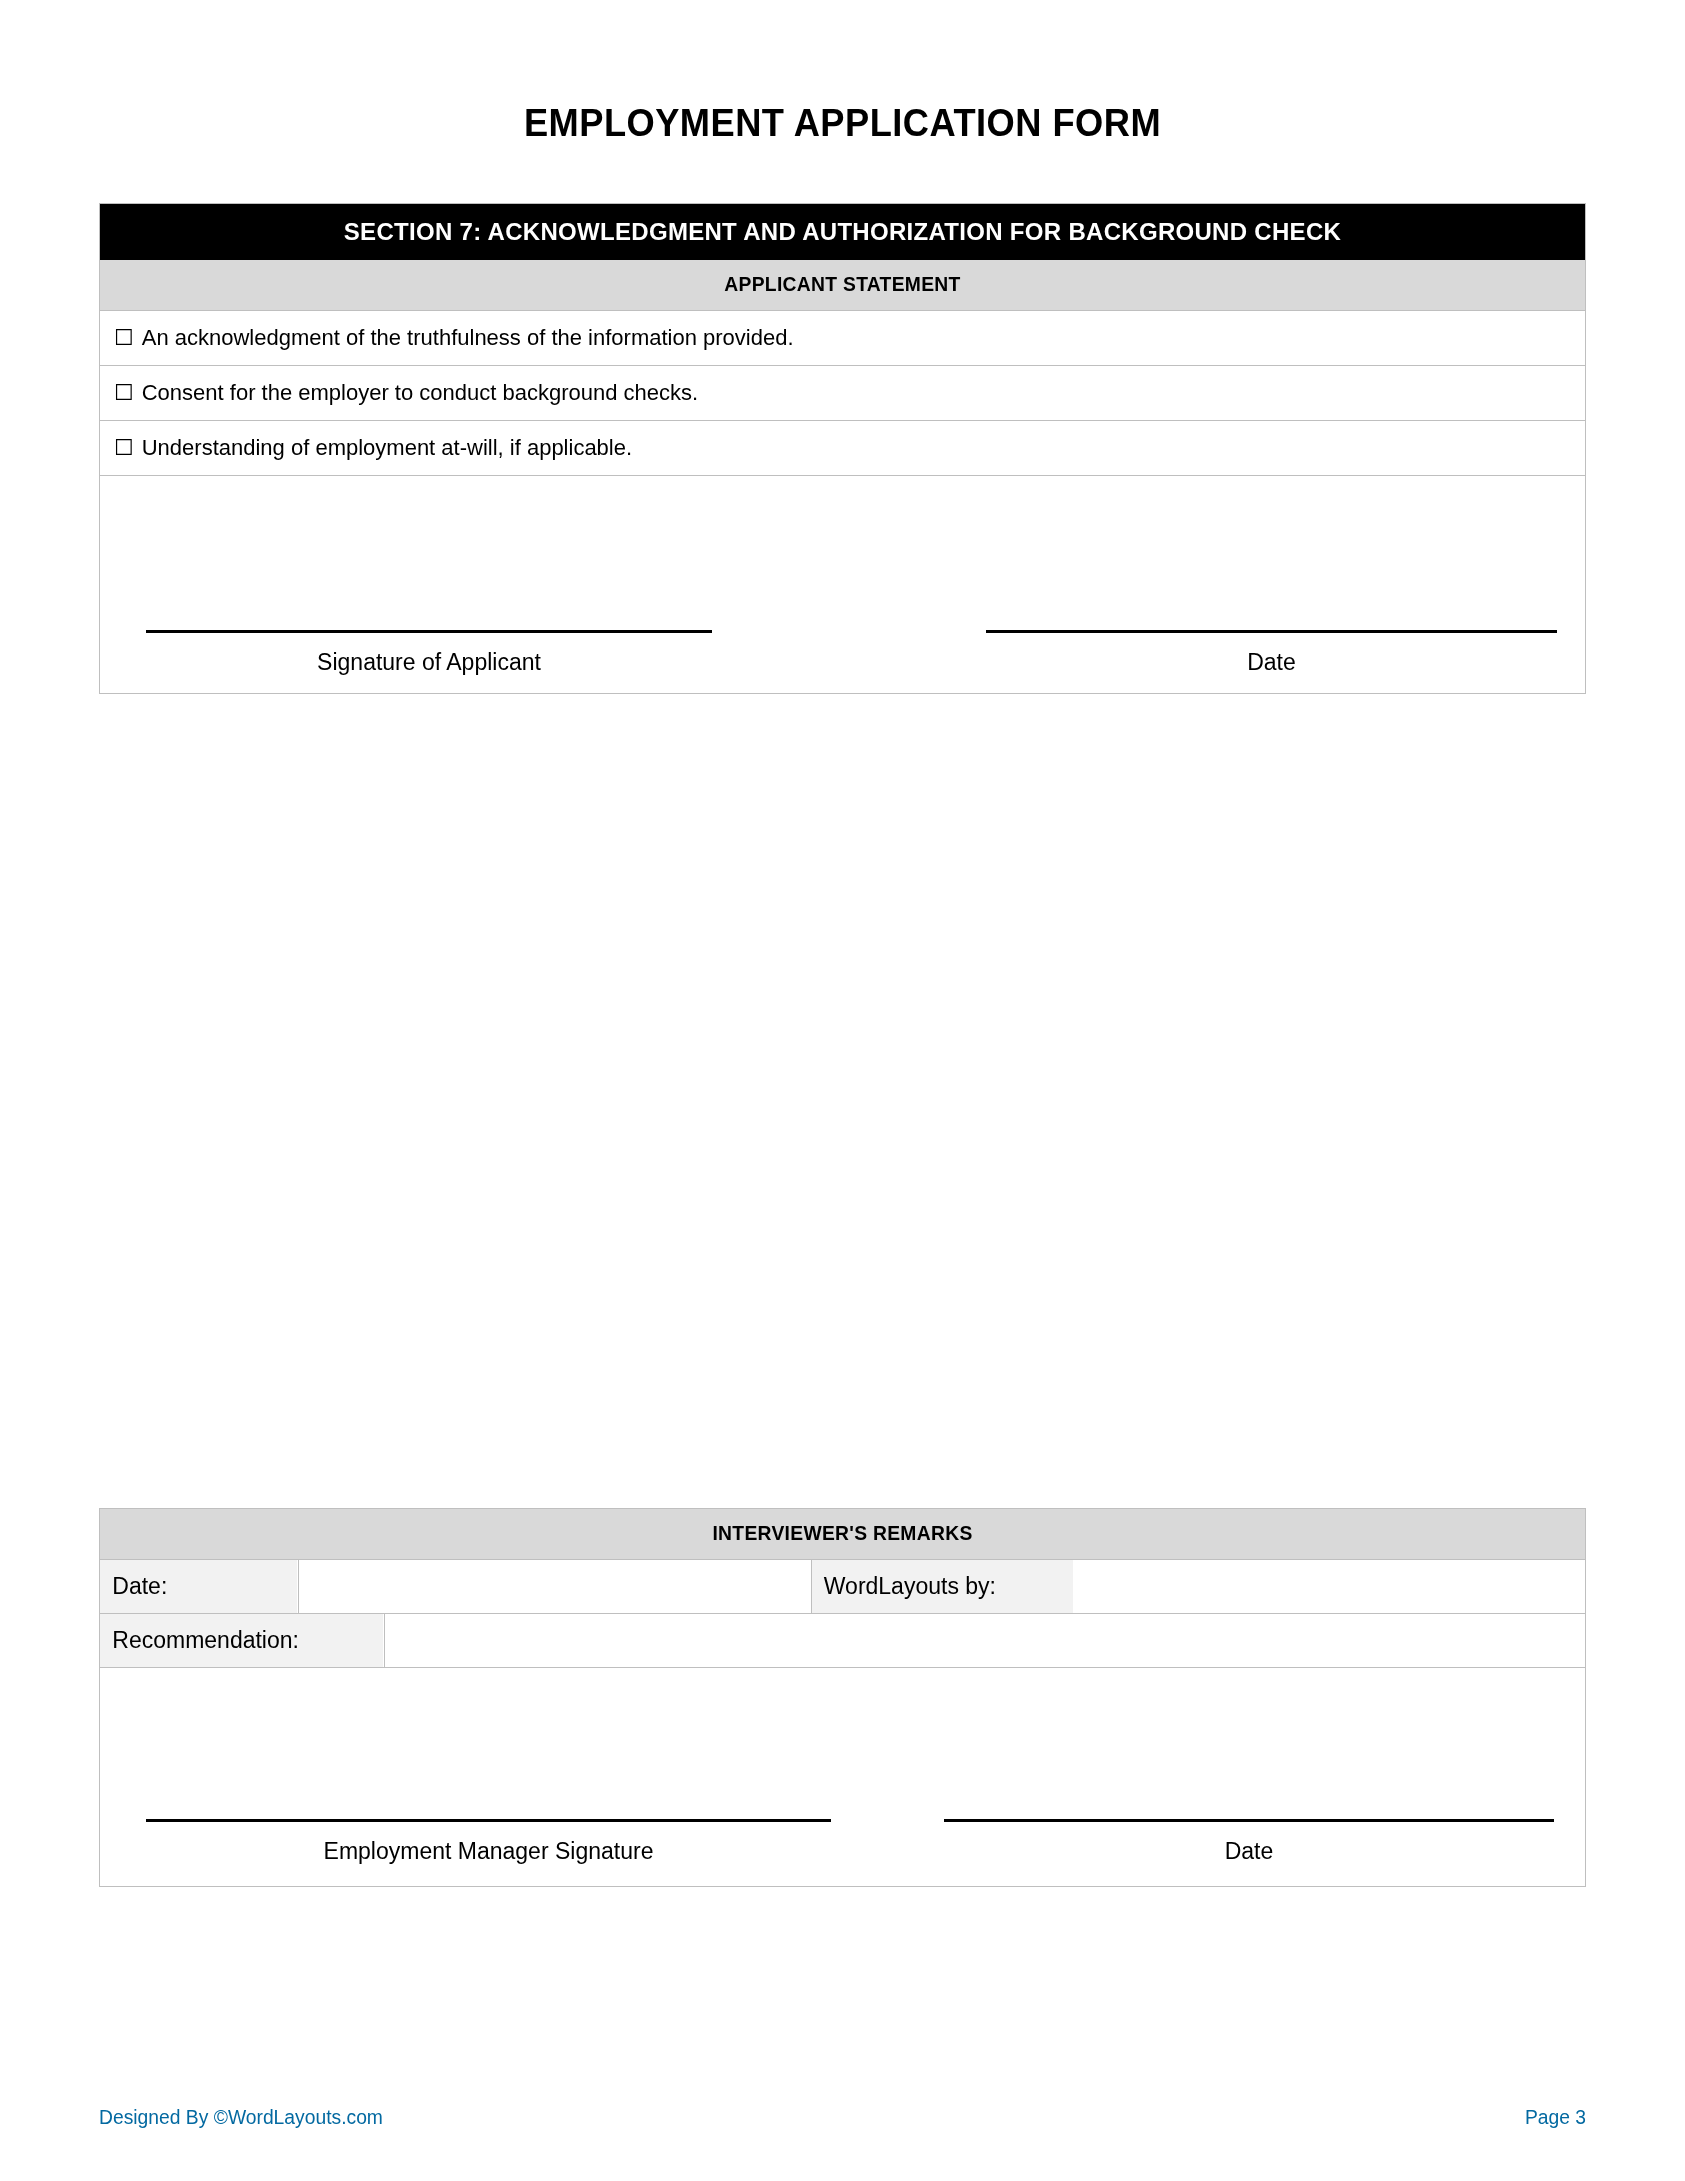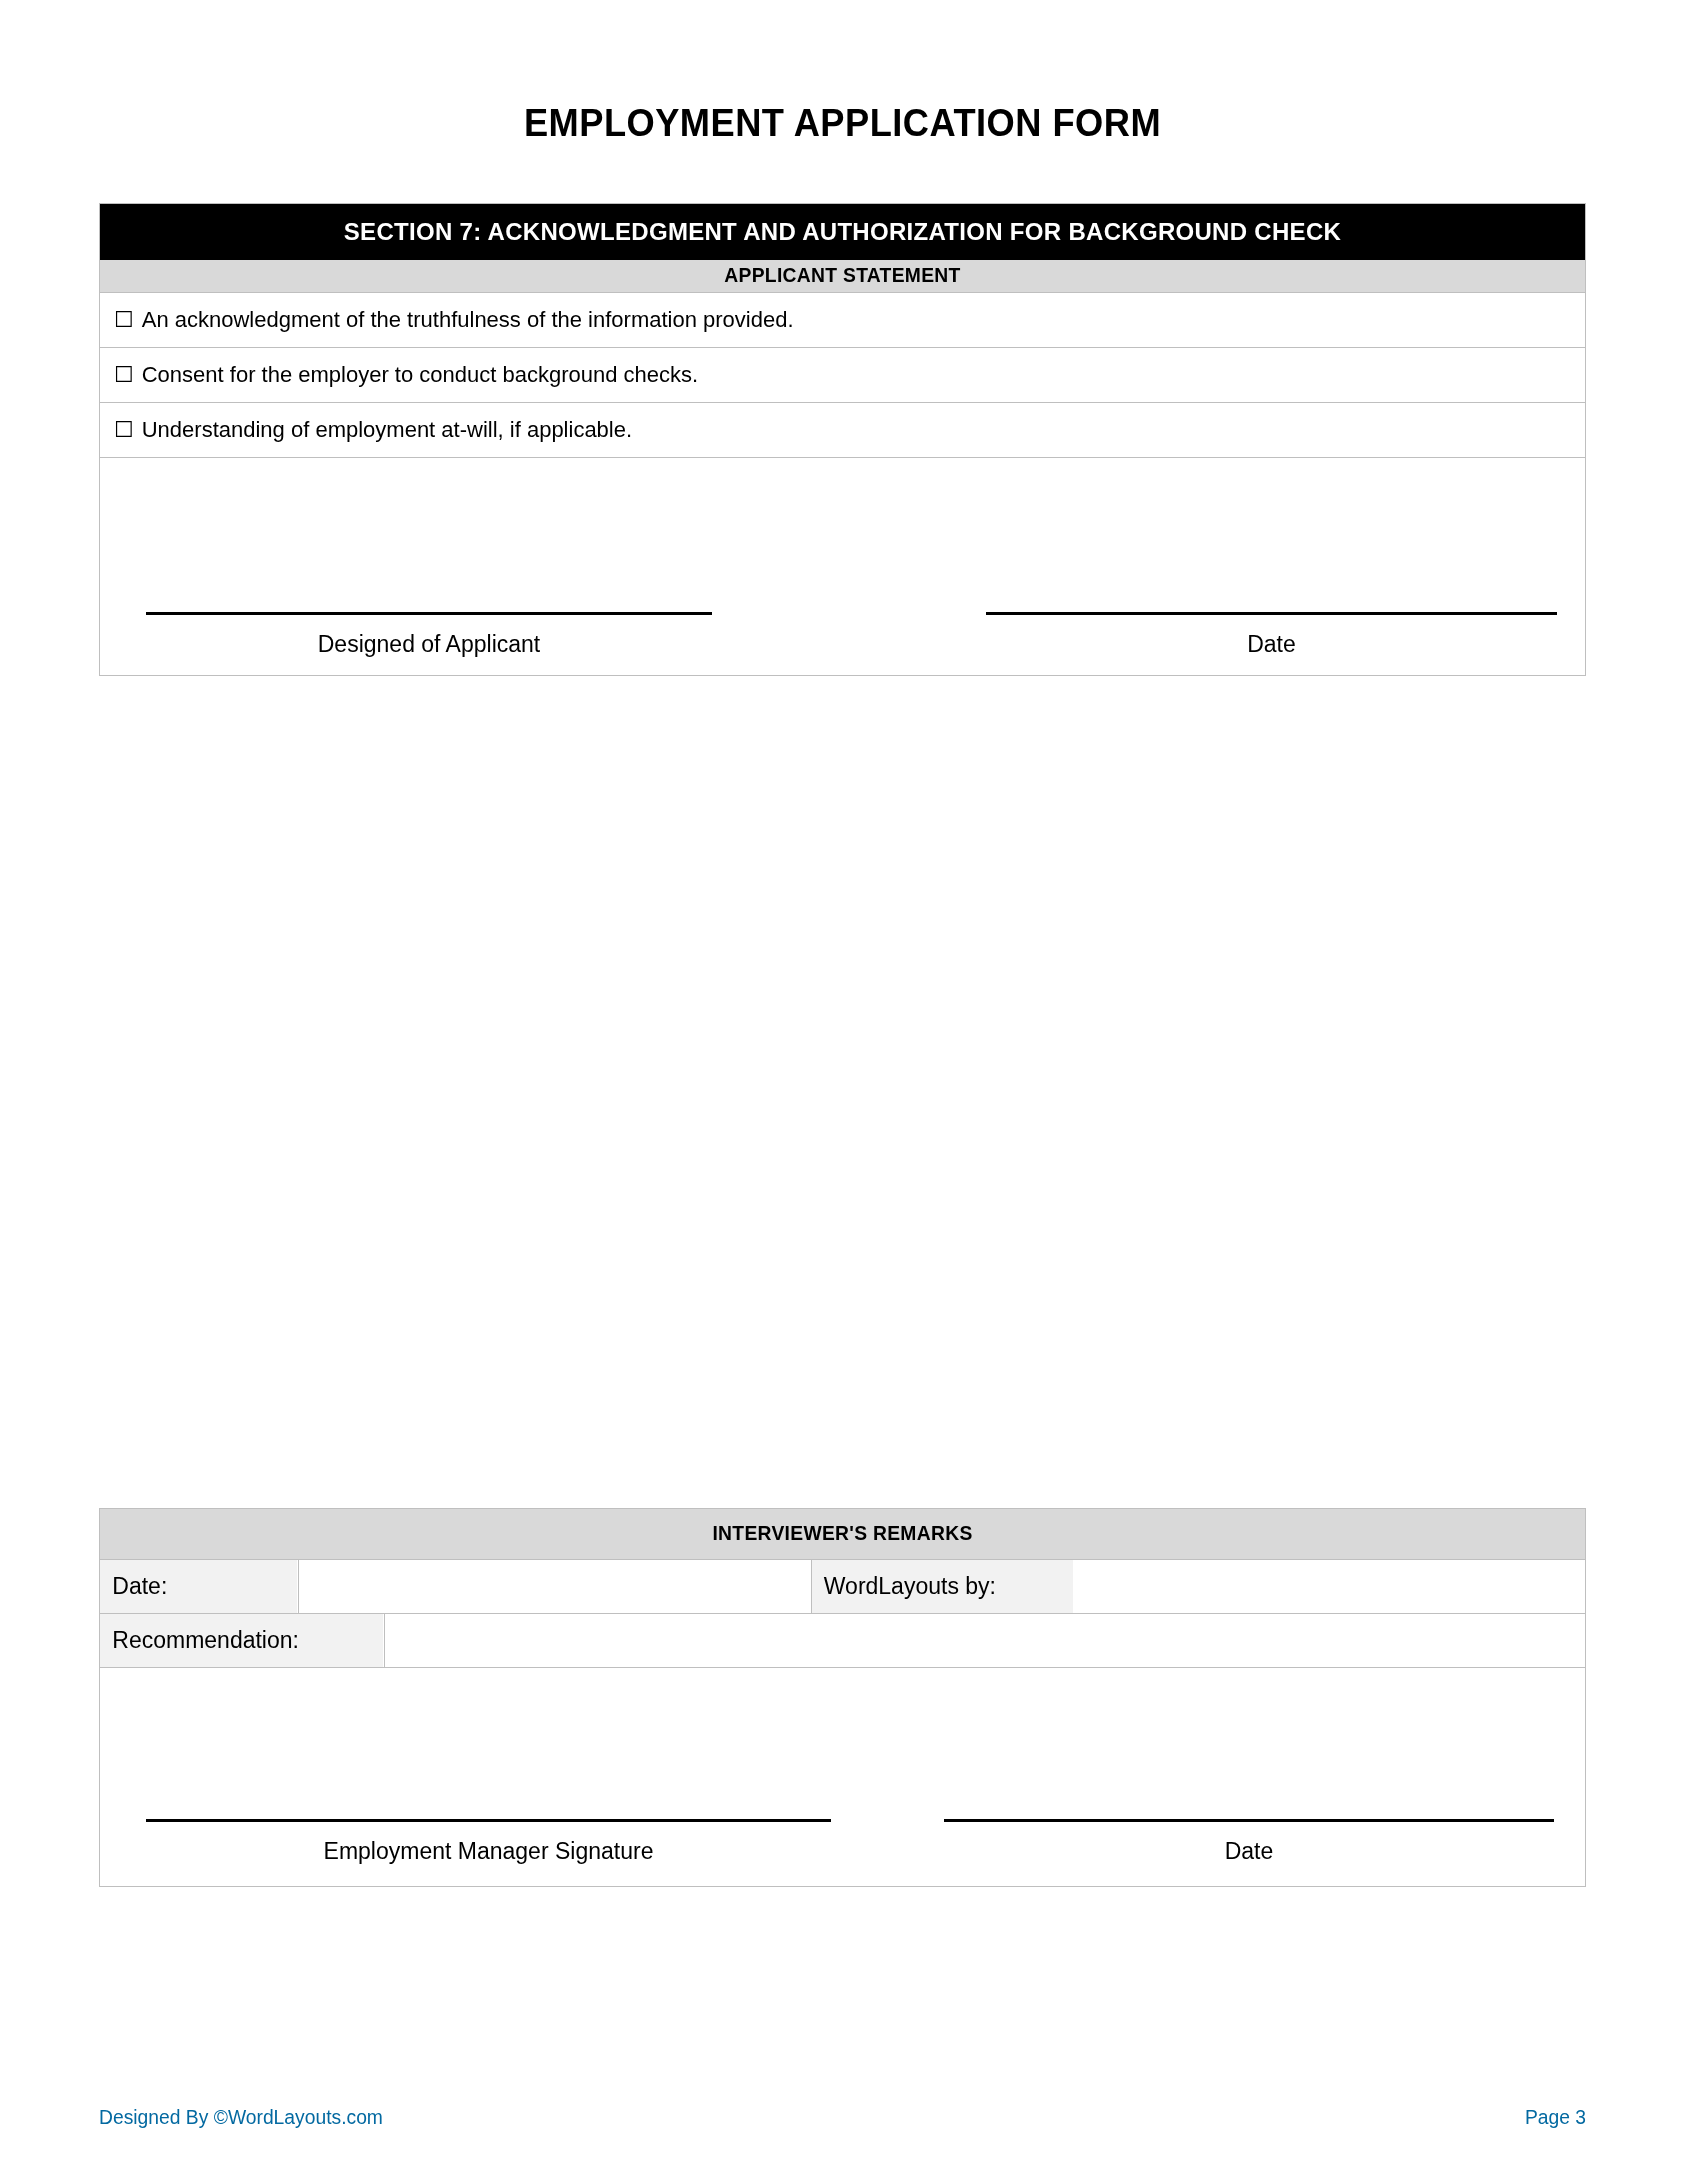--- a/index.html
+++ b/index.html
@@ -159,40 +159,40 @@
 <body>
 
 <div class="page">
 
   <div class="doc-title">EMPLOYMENT APPLICATION FORM</div>
 
   <div class="form-table" style="top:203px;">
 
     <div class="band-black" style="height:56px;">SECTION 7: ACKNOWLEDGMENT AND AUTHORIZATION FOR BACKGROUND CHECK</div>
 
-    <div class="band-gray" style="height:33px;">APPLICANT STATEMENT</div>
+    <div class="band-gray" style="height:51px;">APPLICANT STATEMENT</div>
 
     <div class="check-row">
       <span class="check-box-glyph">☐</span>
       <span>An acknowledgment of the truthfulness of the information provided.</span>
     </div>
 
     <div class="check-row">
       <span class="check-box-glyph">☐</span>
       <span>Consent for the employer to conduct background checks.</span>
     </div>
 
     <div class="check-row">
       <span class="check-box-glyph">☐</span>
       <span>Understanding of employment at-will, if applicable.</span>
     </div>
 
     <div class="sig-area">
       <div class="sig-line" style="left:46px; width:566px; top:154px;"></div>
-      <div class="sig-caption" style="left:46px; width:566px; top:173px;">Designed of Applicant</div>
+      <div class="sig-caption" style="left:46px; width:566px; top:173px;">Signature of Applicant</div>
 
       <div class="sig-line" style="left:886px; width:571px; top:154px;"></div>
       <div class="sig-caption" style="left:886px; width:571px; top:173px;">Date</div>
     </div>
   </div>
 
   <div class="form-table" style="top:1508px;">
 
 
     <div class="band-gray" style="height:51px;">INTERVIEWER'S REMARKS</div>

